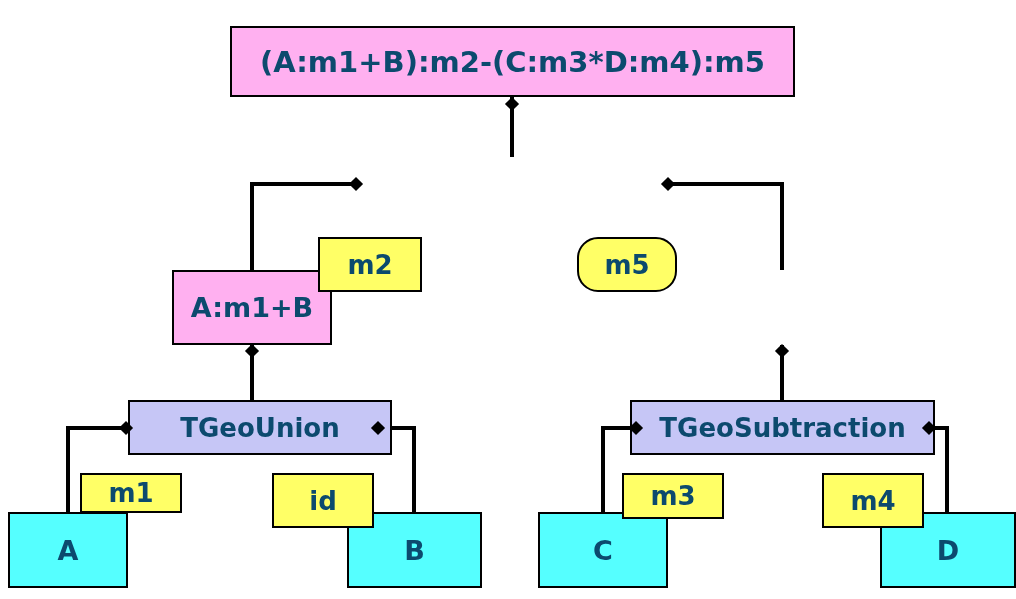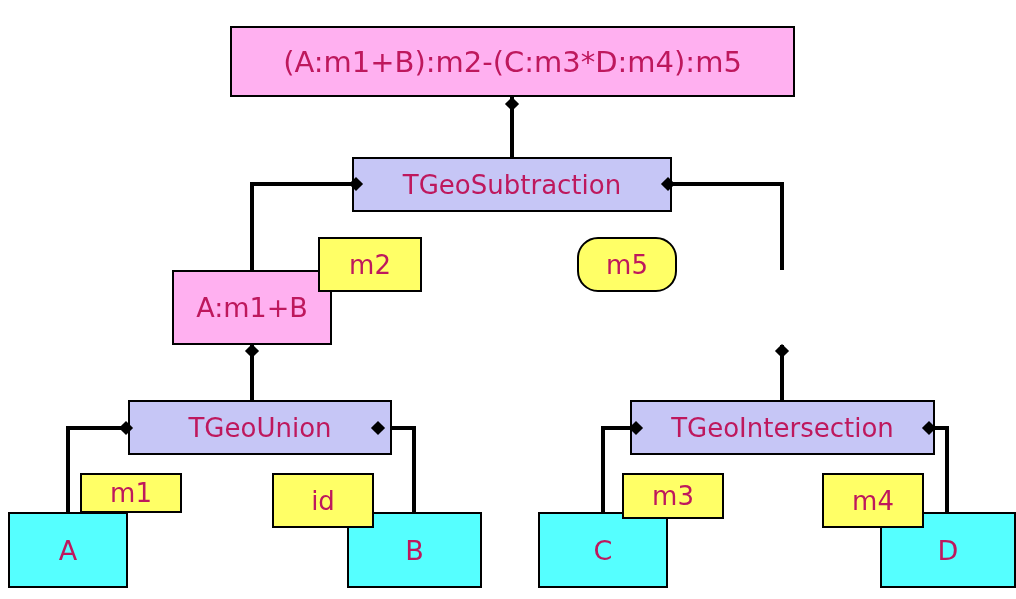--- a/index.html
+++ b/index.html
@@ -13,22 +13,22 @@
     background: #ffffff;
     overflow: hidden;
   }
 
   .box {
     position: absolute;
     border: 2px solid #000000;
     display: flex;
     align-items: center;
     justify-content: center;
-    font-weight: normal;
-    color: #be185d;
+    font-weight: bold;
+    color: #0c4a6e;
     z-index: 2;
     white-space: nowrap;
   }
   .pink   { background: #ffb0f0; }
   .lav    { background: #c6c6f6; }
   .yellow { background: #ffff66; z-index: 5; }
   .cyan   { background: #55ffff; }
 
   .f-top    { font-size: 29px; }
   .f-node   { font-size: 26px; }
@@ -77,28 +77,27 @@
   <div class="diamond" style="left:663px; top:179px;"></div>
   <div class="diamond" style="left:247px; top:346px;"></div>
   <div class="diamond" style="left:121px; top:423px;"></div>
   <div class="diamond" style="left:373px; top:423px;"></div>
   <div class="diamond" style="left:777px; top:346px;"></div>
   <div class="diamond" style="left:631px; top:423px;"></div>
   <div class="diamond" style="left:924px; top:423px;"></div>
 
   <div class="box pink f-top" style="left:230px; top:26px;  width:565px; height:71px;">(A:m1+B):m2-(C:m3*D:m4):m5</div>
 
-  <div class="box lav f-node" style="left:352px; top:157px; width:320px; height:55px;">TGeoSubtraction</div>
 
   <div class="box pink f-expr" style="left:172px; top:270px; width:160px; height:75px;">A:m1+B</div>
 
 
   <div class="box lav f-node" style="left:128px; top:400px; width:264px; height:55px;">TGeoUnion</div>
 
-  <div class="box lav f-node" style="left:630px; top:400px; width:305px; height:55px;">TGeoIntersection</div>
+  <div class="box lav f-node" style="left:630px; top:400px; width:305px; height:55px;">TGeoSubtraction</div>
 
   <div class="box cyan f-leaf" style="left:8px;   top:512px; width:120px; height:76px;">A</div>
 
   <div class="box cyan f-leaf" style="left:347px; top:512px; width:135px; height:76px;">B</div>
 
   <div class="box cyan f-leaf" style="left:538px; top:512px; width:130px; height:76px;">C</div>
 
   <div class="box cyan f-leaf" style="left:880px; top:512px; width:136px; height:76px;">D</div>
 
   <div class="box yellow f-matrix" style="left:318px; top:237px; width:104px; height:55px;">m2</div>

